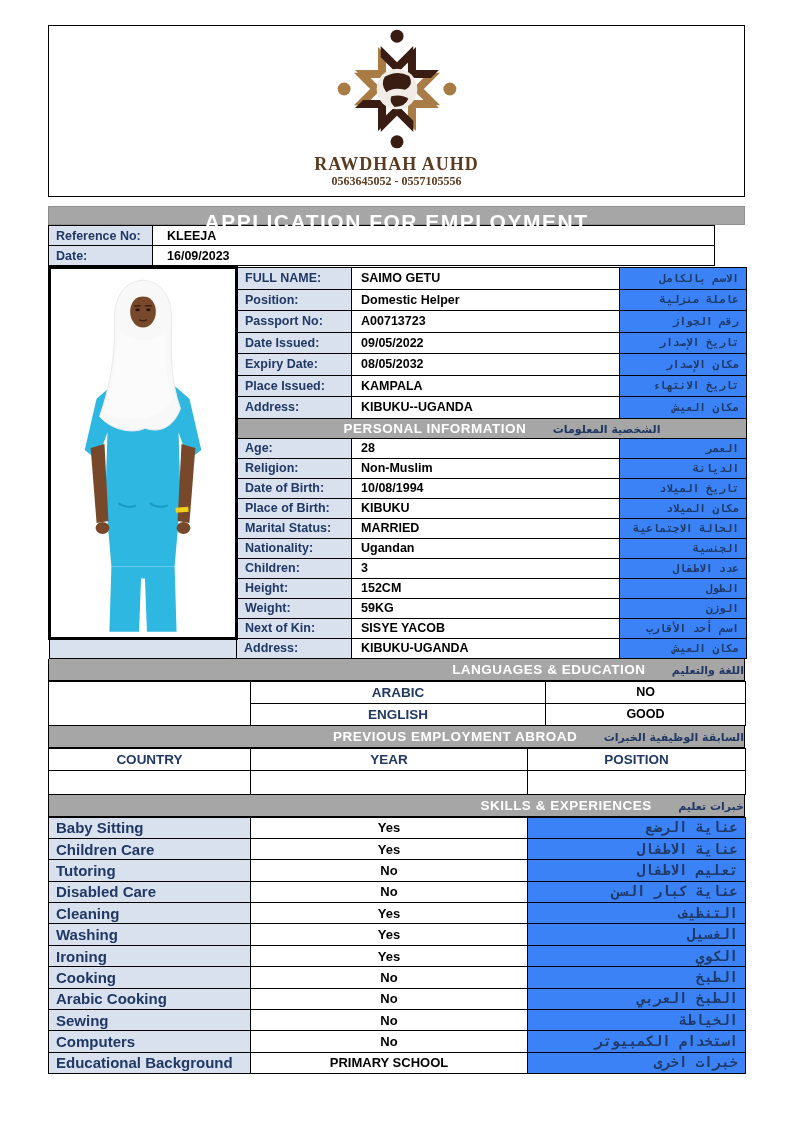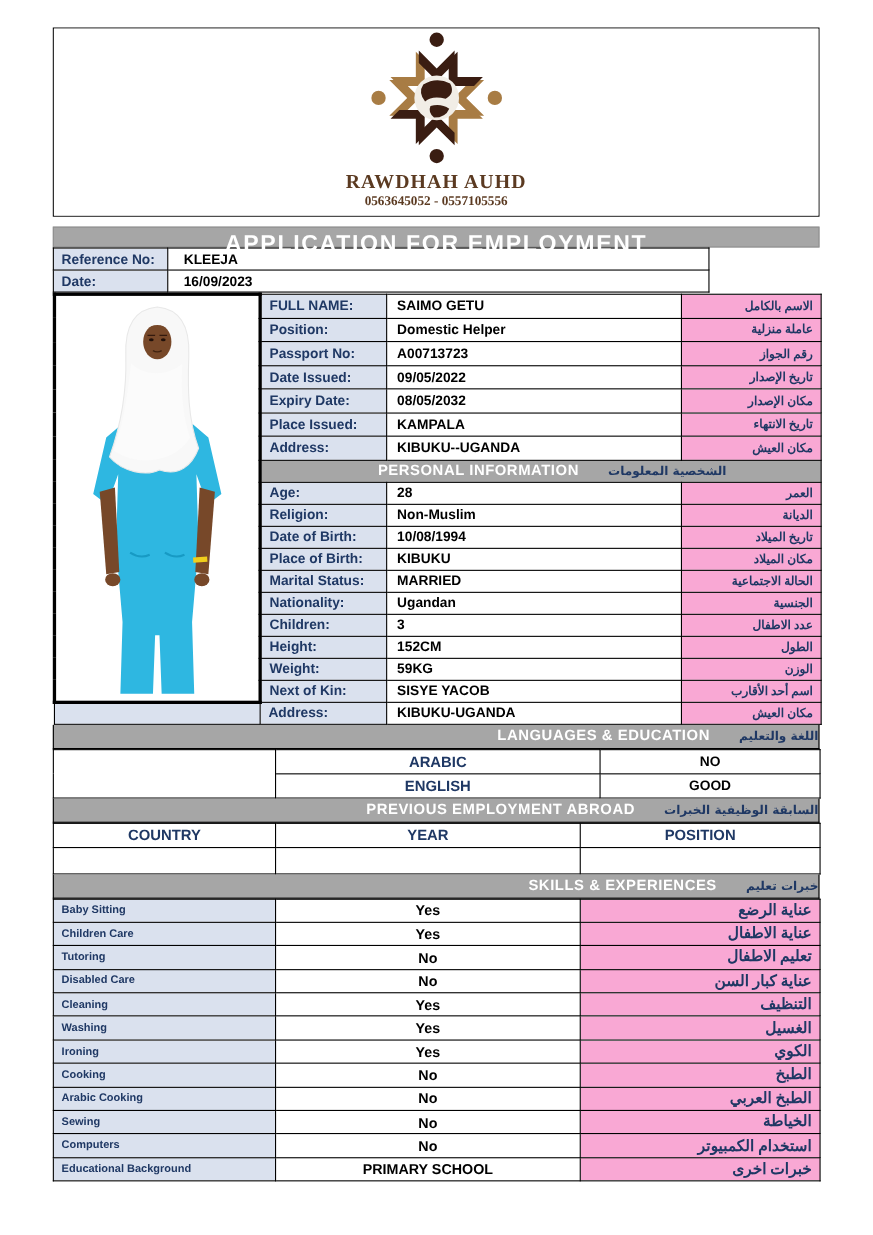--- a/index.html
+++ b/index.html
@@ -12,47 +12,47 @@
   .photo-box { position:relative; width:305px; border-right:1px solid #000; background:#fff; }
   .logo-box { position:relative; flex:1; background:#fff; text-align:center; padding-top:2px; }
   .logo-name { font-family:"Liberation Serif", serif; font-weight:bold; font-size:18px; letter-spacing:1px; color:#5B3A21; line-height:20px; }
   .logo-phones { font-family:"Liberation Serif", serif; font-weight:bold; font-size:12px; color:#5B3A21; line-height:14px; }
 
   .gap { height:9px; }
 
   .title-bar { height:19px; background:#A6A6A6; border:1px solid #8f8f8f; color:#fff;
     font-weight:bold; font-size:21px; letter-spacing:1.5px; text-align:center; line-height:30px; }
 
-  table { border-collapse:collapse; table-layout:fixed; width:597px; }
+  table { border-collapse:collapse; table-layout:fixed; width:667px; }
   td { border:1px solid #000; overflow:hidden; white-space:nowrap; vertical-align:middle; }
 
   .lbl { background:#DAE1EE; color:#1F3864; font-weight:bold; font-size:12.5px; padding-left:7px; }
   .val { background:#fff; color:#000; font-weight:bold; font-size:12.5px; padding-left:9px; }
-  .arc { background:#f9a8d4; color:#1F3864; font-weight:bold; font-size:11px; text-align:right; padding-right:7px; font-family:Liberation Serif, serif; }
+  .arc { background:#3b82f6; color:#1F3864; font-weight:bold; font-size:11px; text-align:right; padding-right:7px; font-family:Liberation Mono, monospace; }
 
   .ref-table td { height:20px; }
   .ref-table .val { padding-left:14px; }
 
   .form-table td { height:21.5px; }
   .form-table tr.p td { height:20px; }
   .photo-cell { background:#fff; border:3px solid #000; text-align:center; vertical-align:middle; }
 
   .bar-cell, .bar { background:#A6A6A6; text-align:center; }
   .bar { height:22px; border:1px solid #000; border-top:none; line-height:20px;text-align:right; }
   .bar-cell { height:20px; }
   .bar-en { color:#fff; font-weight:bold; font-size:13.5px; letter-spacing:0.5px;margin-left:20px; }
   .bar-ar { color:#1F3864; font-weight:bold; font-size:11px; margin-left:22px; font-family:"DejaVu Sans", sans-serif; }
 
   .lang-table td, .emp-table td { height:22px; background:#fff; }
   .cen-nav { color:#1F3864; font-weight:bold; font-size:13.5px; text-align:center; }
   .cen-blk { color:#000; font-weight:bold; font-size:12.5px; text-align:center; }
   .emp-table tr.empty td { height:24px; }
 
   .skills-table td { height:21.4px; }
-  .skills-table .lbl { font-size:10px; }
+  .skills-table .lbl { font-size:15px; }
   .skills-table .arc { font-size:14px; }
   .skills-table .cen-blk { font-size:13px; }
 </style>
 </head>
 <body>
 
 <div class="page">
 <div class="content">
 
   <div class="hdr">

